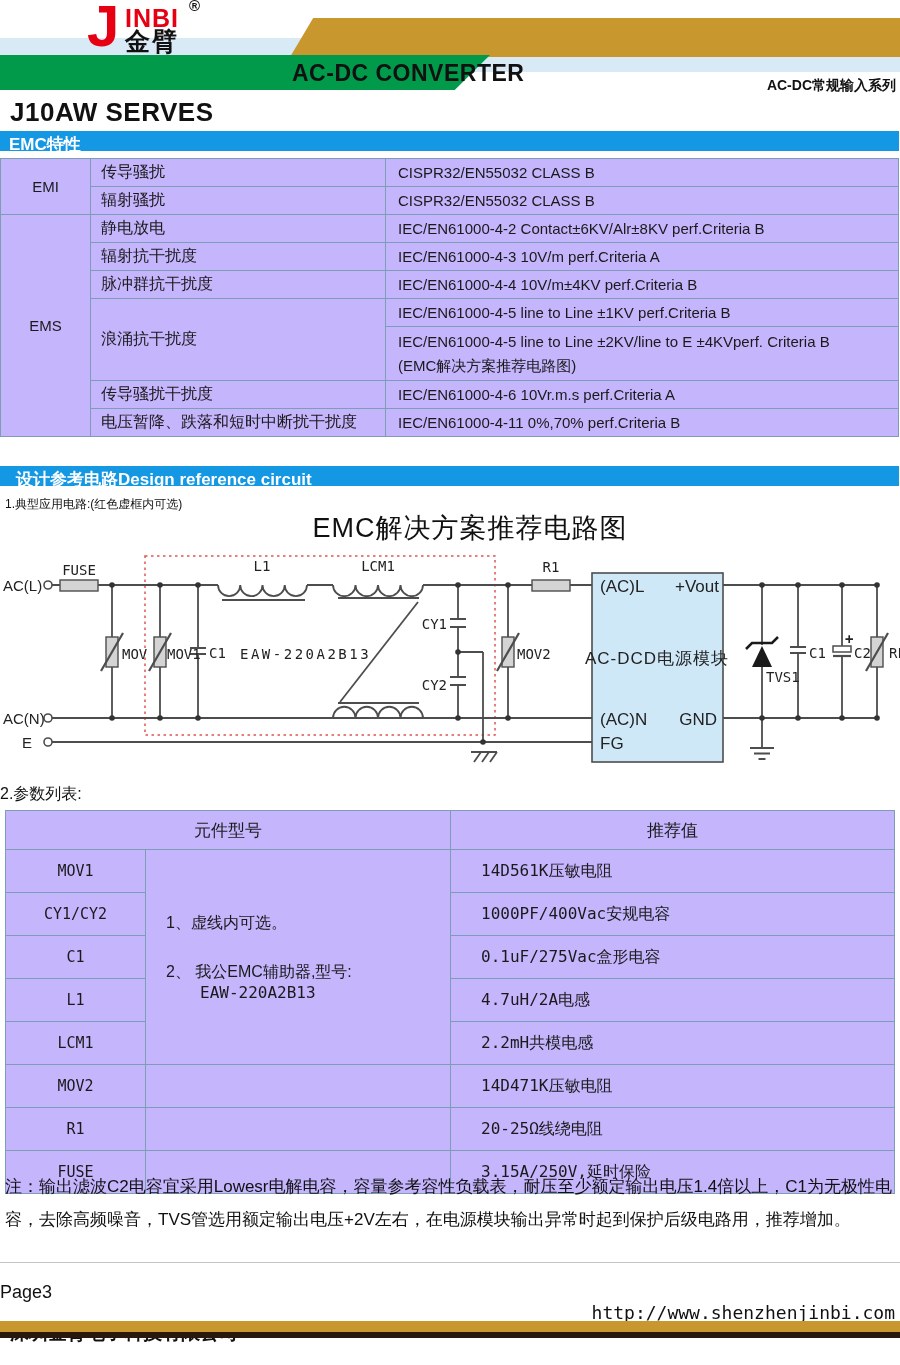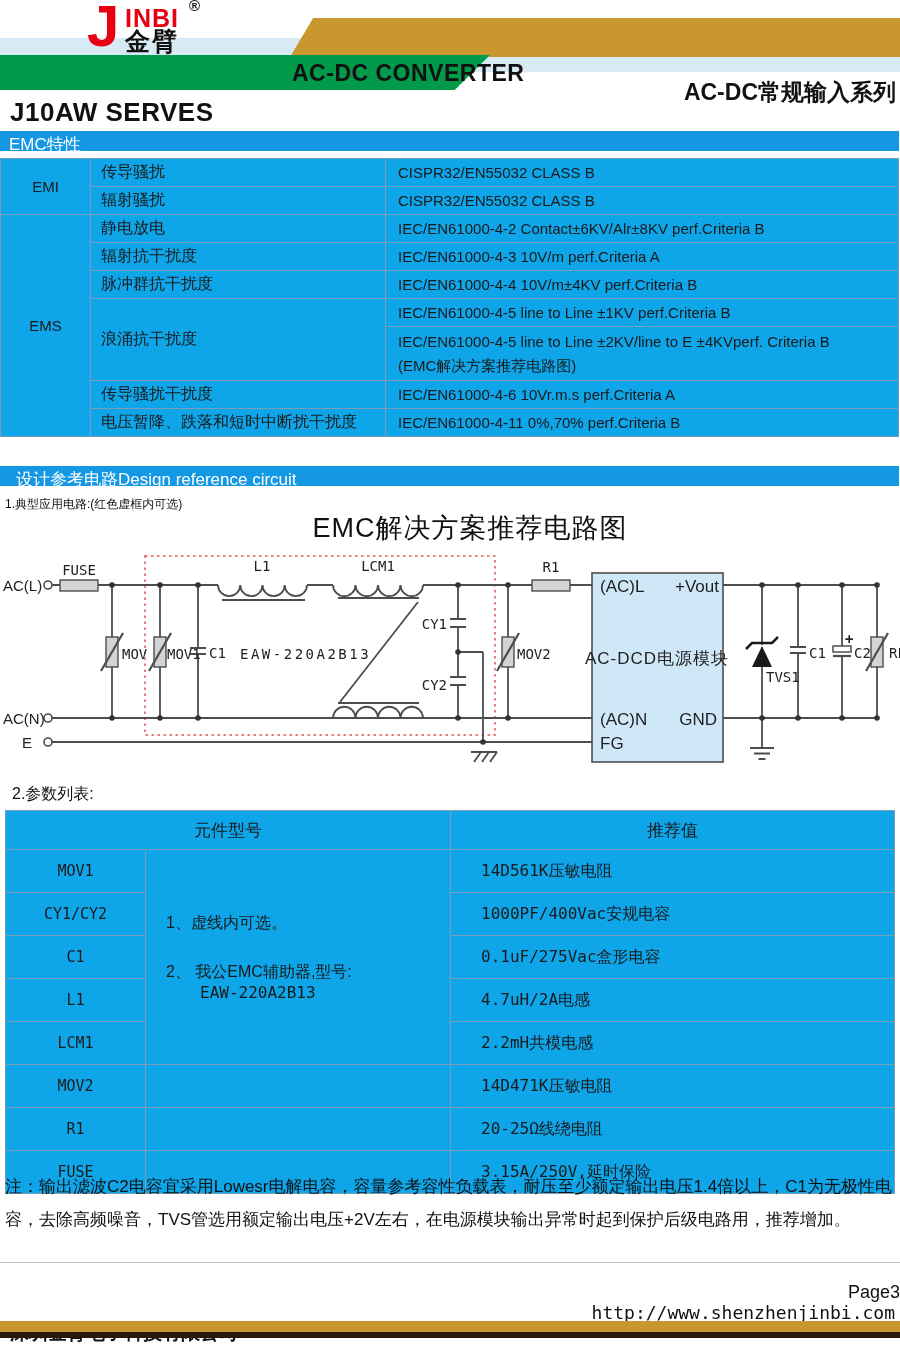--- a/index.html
+++ b/index.html
@@ -14,44 +14,44 @@
              clip-path:polygon(3.8% 0,100% 0,100% 100%,0 100%);}
 
   
   .logo{left:85px;top:0;width:150px;height:62px;z-index:5;}
   .logo-j{position:absolute;left:2px;top:-8px;font-size:58px;font-weight:700;color:#E60012;font-family:"Liberation Sans",sans-serif;}
   .logo-inbi{position:absolute;left:40px;top:4px;font-size:25px;font-weight:700;color:#E60012;letter-spacing:1px;}
   .logo-reg{position:absolute;left:104px;top:-3px;font-size:15px;font-weight:700;color:#111;}
   .logo-cn{position:absolute;left:40px;top:25px;font-size:25px;font-weight:700;color:#111;letter-spacing:2px;}
 
   .banner-en{left:292px;top:60px;font-size:23px;font-weight:700;color:#111;letter-spacing:.5px;}
-  .banner-cn{right:4px;top:77px;font-size:23px;font-weight:700;color:#111;}
+  .banner-cn{right:4px;top:77px;font-size:14px;font-weight:700;color:#111;}
   .series-title{left:10px;top:97px;font-size:26px;font-weight:700;color:#111;letter-spacing:.5px;}
 
   
   .secbar{left:0;width:899px;height:20px;background:#1598E3;color:#fff;
-          font-size:17px;font-weight:400;line-height:27px;padding-left:9px;box-sizing:border-box;}
+          font-size:17px;font-weight:700;line-height:27px;padding-left:9px;box-sizing:border-box;}
   .secbar-emc{top:131px;}
   .secbar-design{top:466px;padding-left:16px;}
 
   
   table{border-collapse:collapse;table-layout:fixed;}
-  td{border:1px solid #7B9DB5;background:#0ea5e9;overflow:hidden;}
+  td{border:1px solid #7B9DB5;background:#c4b5fd;overflow:hidden;}
   .emc-table{left:0;top:158px;width:899px;}
   .emc-table td.cat{text-align:center;font-size:15px;}
   .emc-table td.item{padding-left:10px;font-size:16px;}
   .emc-table td.val{padding-left:12px;font-size:15px;}
   .h28{height:28px;}
   .h54{height:54px;}
   .val2 div{line-height:24px;}
 
   
   .design-sub{left:5px;top:496px;font-size:12px;color:#111;}
   .circuit-title{left:20px;top:510px;width:900px;text-align:center;font-size:27px;color:#111;font-weight:500;letter-spacing:1px;}
-  .param-title{left:12px;top:784px;font-size:16px;color:#111;}
+  .param-title{left:0;top:784px;font-size:16px;color:#111;}
 
   
   .circuit-svg{left:0;top:545px;}
   .wire{stroke:#4d4d4d;stroke-width:1.8;fill:none;}
   .thick{stroke:#4d4d4d;stroke-width:2.2;fill:none;}
   .comp{fill:#d4d4d4;stroke:#4d4d4d;stroke-width:1.4;}
   .mlabel{font-family:"DejaVu Sans Mono",monospace;font-size:14px;fill:#222;}
   .slabel{font-family:"Liberation Sans",sans-serif;font-size:15px;fill:#222;}
   .pinlabel{font-family:"Liberation Sans",sans-serif;font-size:17px;fill:#222;}
 
@@ -62,21 +62,21 @@
   .param-table .pname{text-align:center;font-family:"DejaVu Sans Mono",monospace;font-size:15px;height:40px;}
   .param-table .pval{padding-left:30px;font-family:"DejaVu Sans Mono",monospace;font-size:16px;}
   .param-table .pnote{vertical-align:middle;padding-left:20px;font-size:16px;}
   .param-table .pnote .nline1{margin-bottom:28px;}
   .param-table .pnote .nline3{padding-left:34px;font-family:"DejaVu Sans Mono",monospace;}
 
   
   .note{left:5px;top:1170px;width:893px;font-size:17px;line-height:1.95;color:#111;}
   .footer-sep{left:0;top:1262px;width:900px;height:1px;background:#c4c4c4;}
   .footer-company{left:10px;top:1320px;font-size:19px;font-weight:700;color:#111;}
-  .footer-page{left:0;top:1282px;width:900px;text-align:right;font-size:18px;color:#111;}
+  .footer-page{left:0;top:1282px;width:900px;text-align:left;font-size:18px;color:#111;}
   .footer-url{right:5px;top:1277px;font-size:18px;font-family:"DejaVu Sans Mono",monospace;color:#111;margin-top:25px;}
   .bar-gold{left:0;top:1321px;width:900px;height:11px;background:#C8982F;}
   .bar-dark{left:0;top:1332px;width:900px;height:6px;background:#2A180C;}
 </style>
 </head>
 <body>
 
 <div class="abs band-lightblue"></div>
 <div class="abs band-gold"></div>
 <div class="abs band-green"></div>

